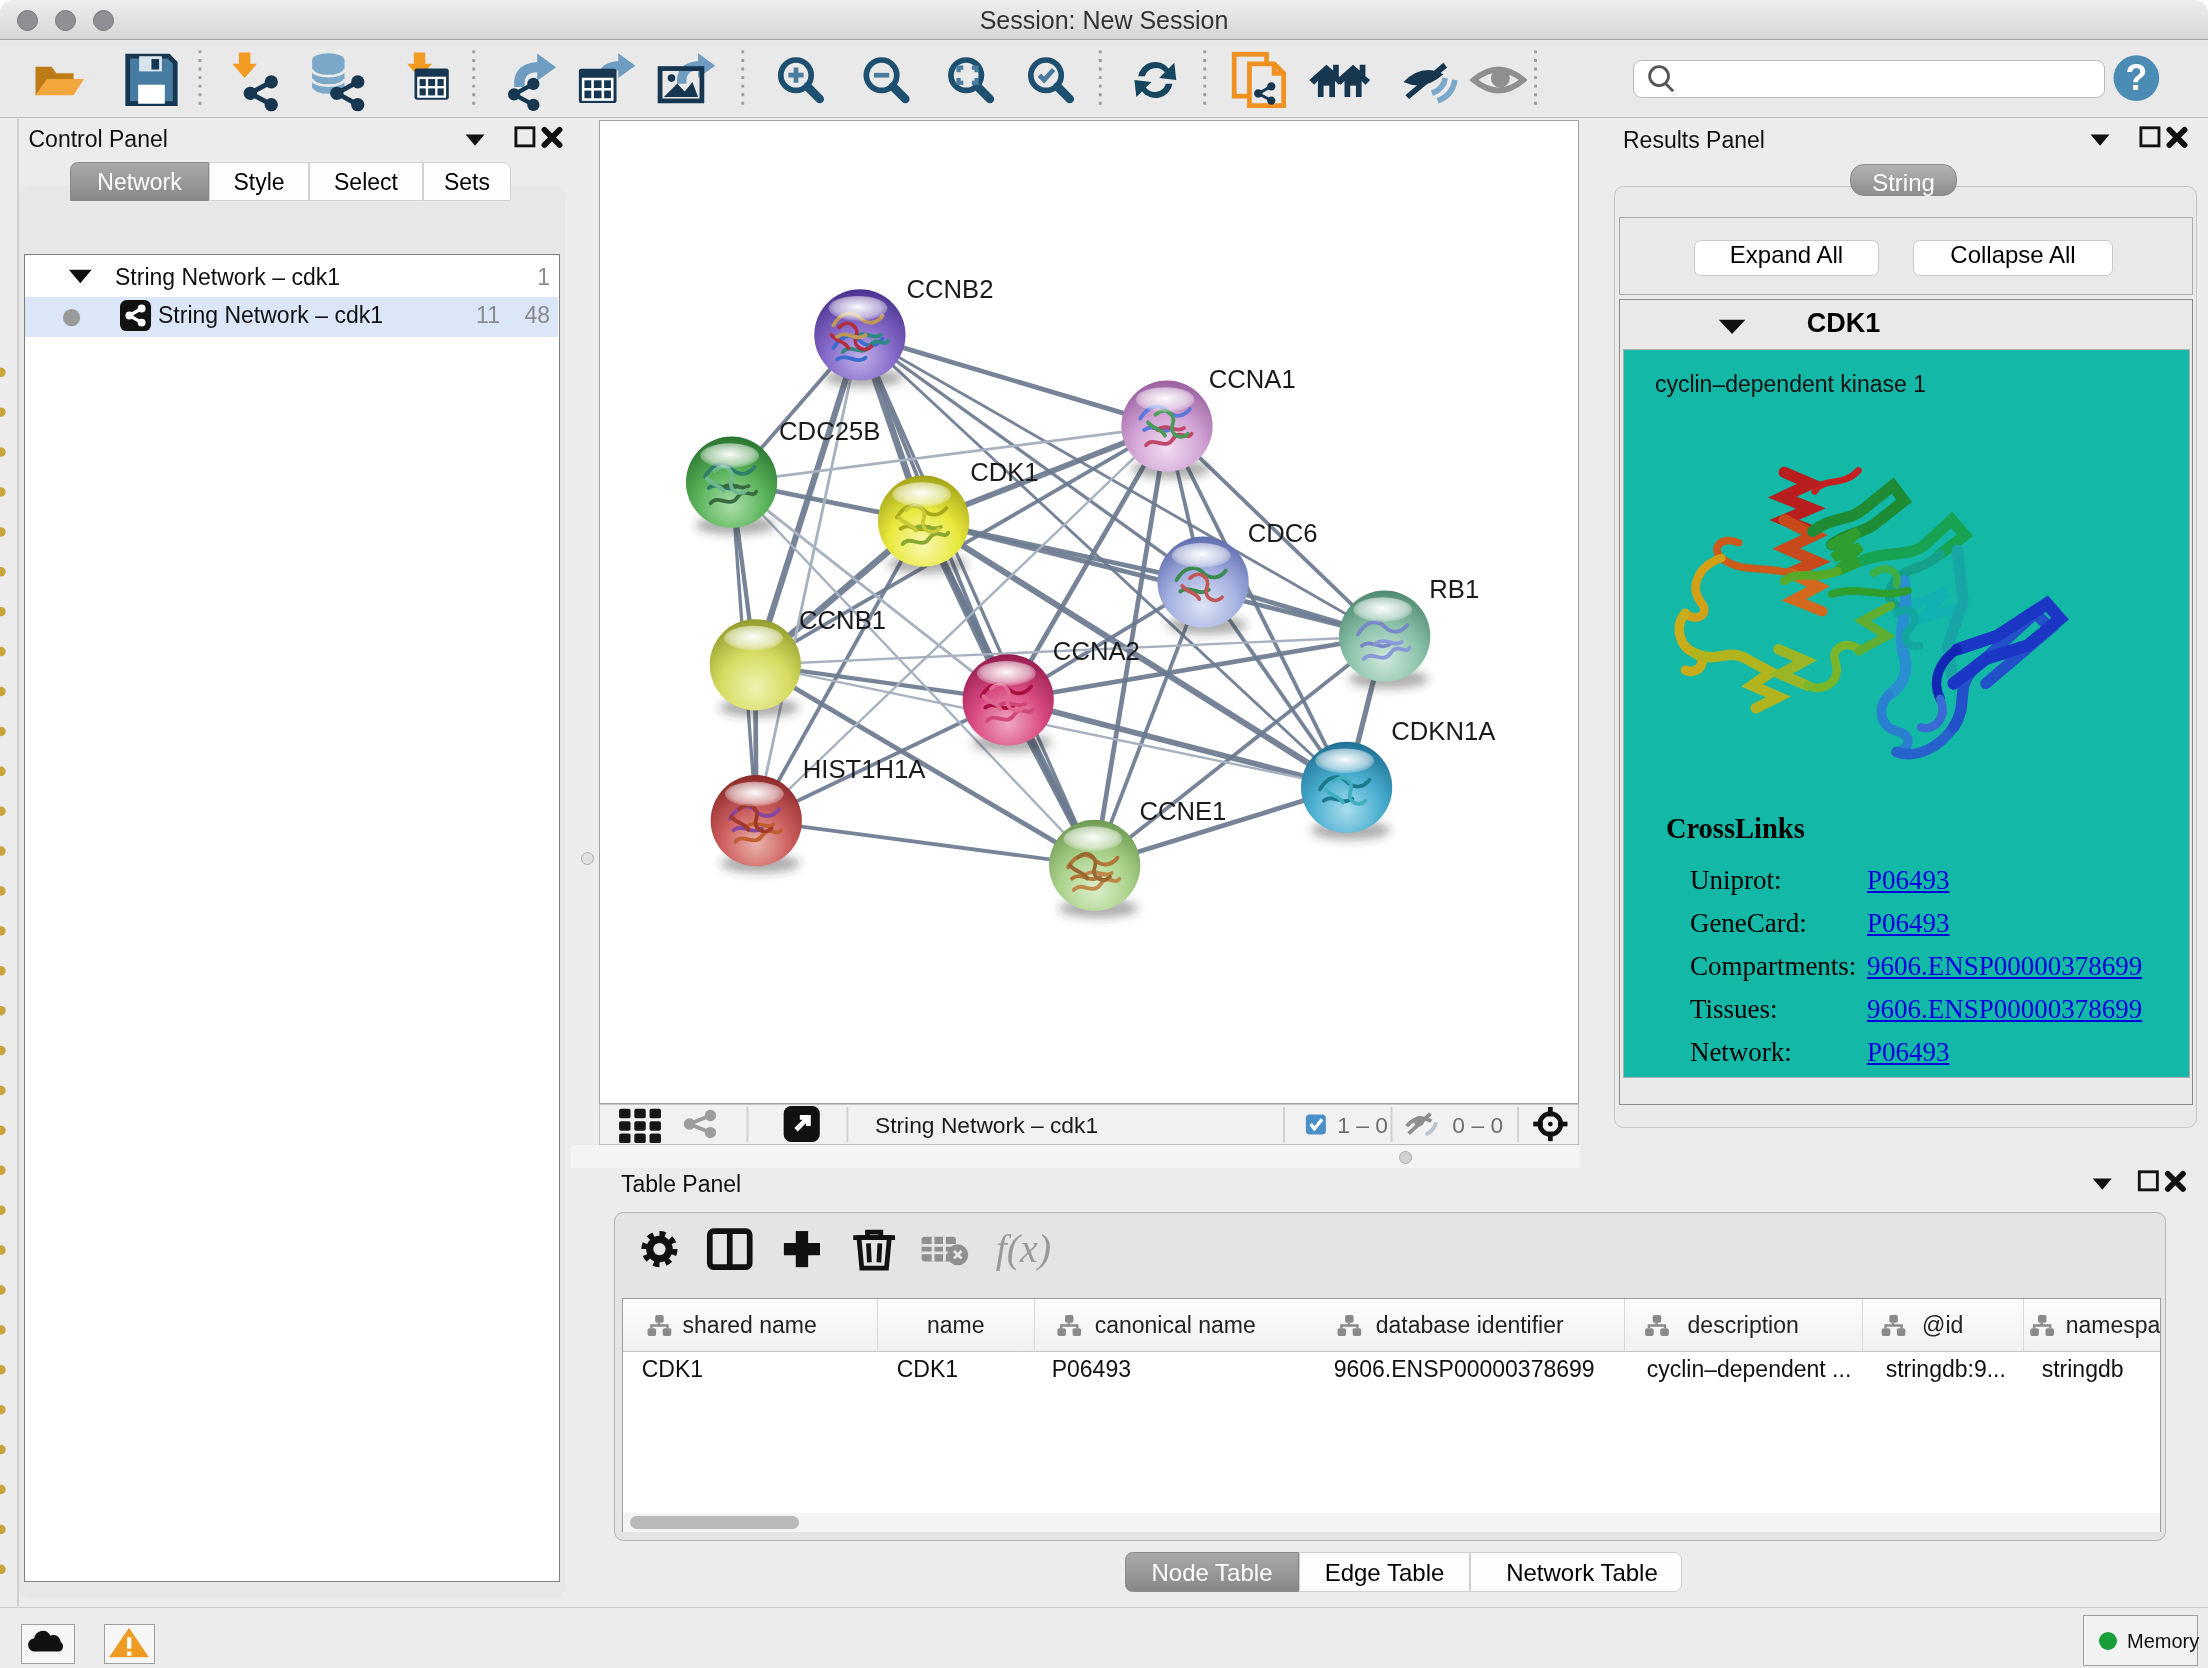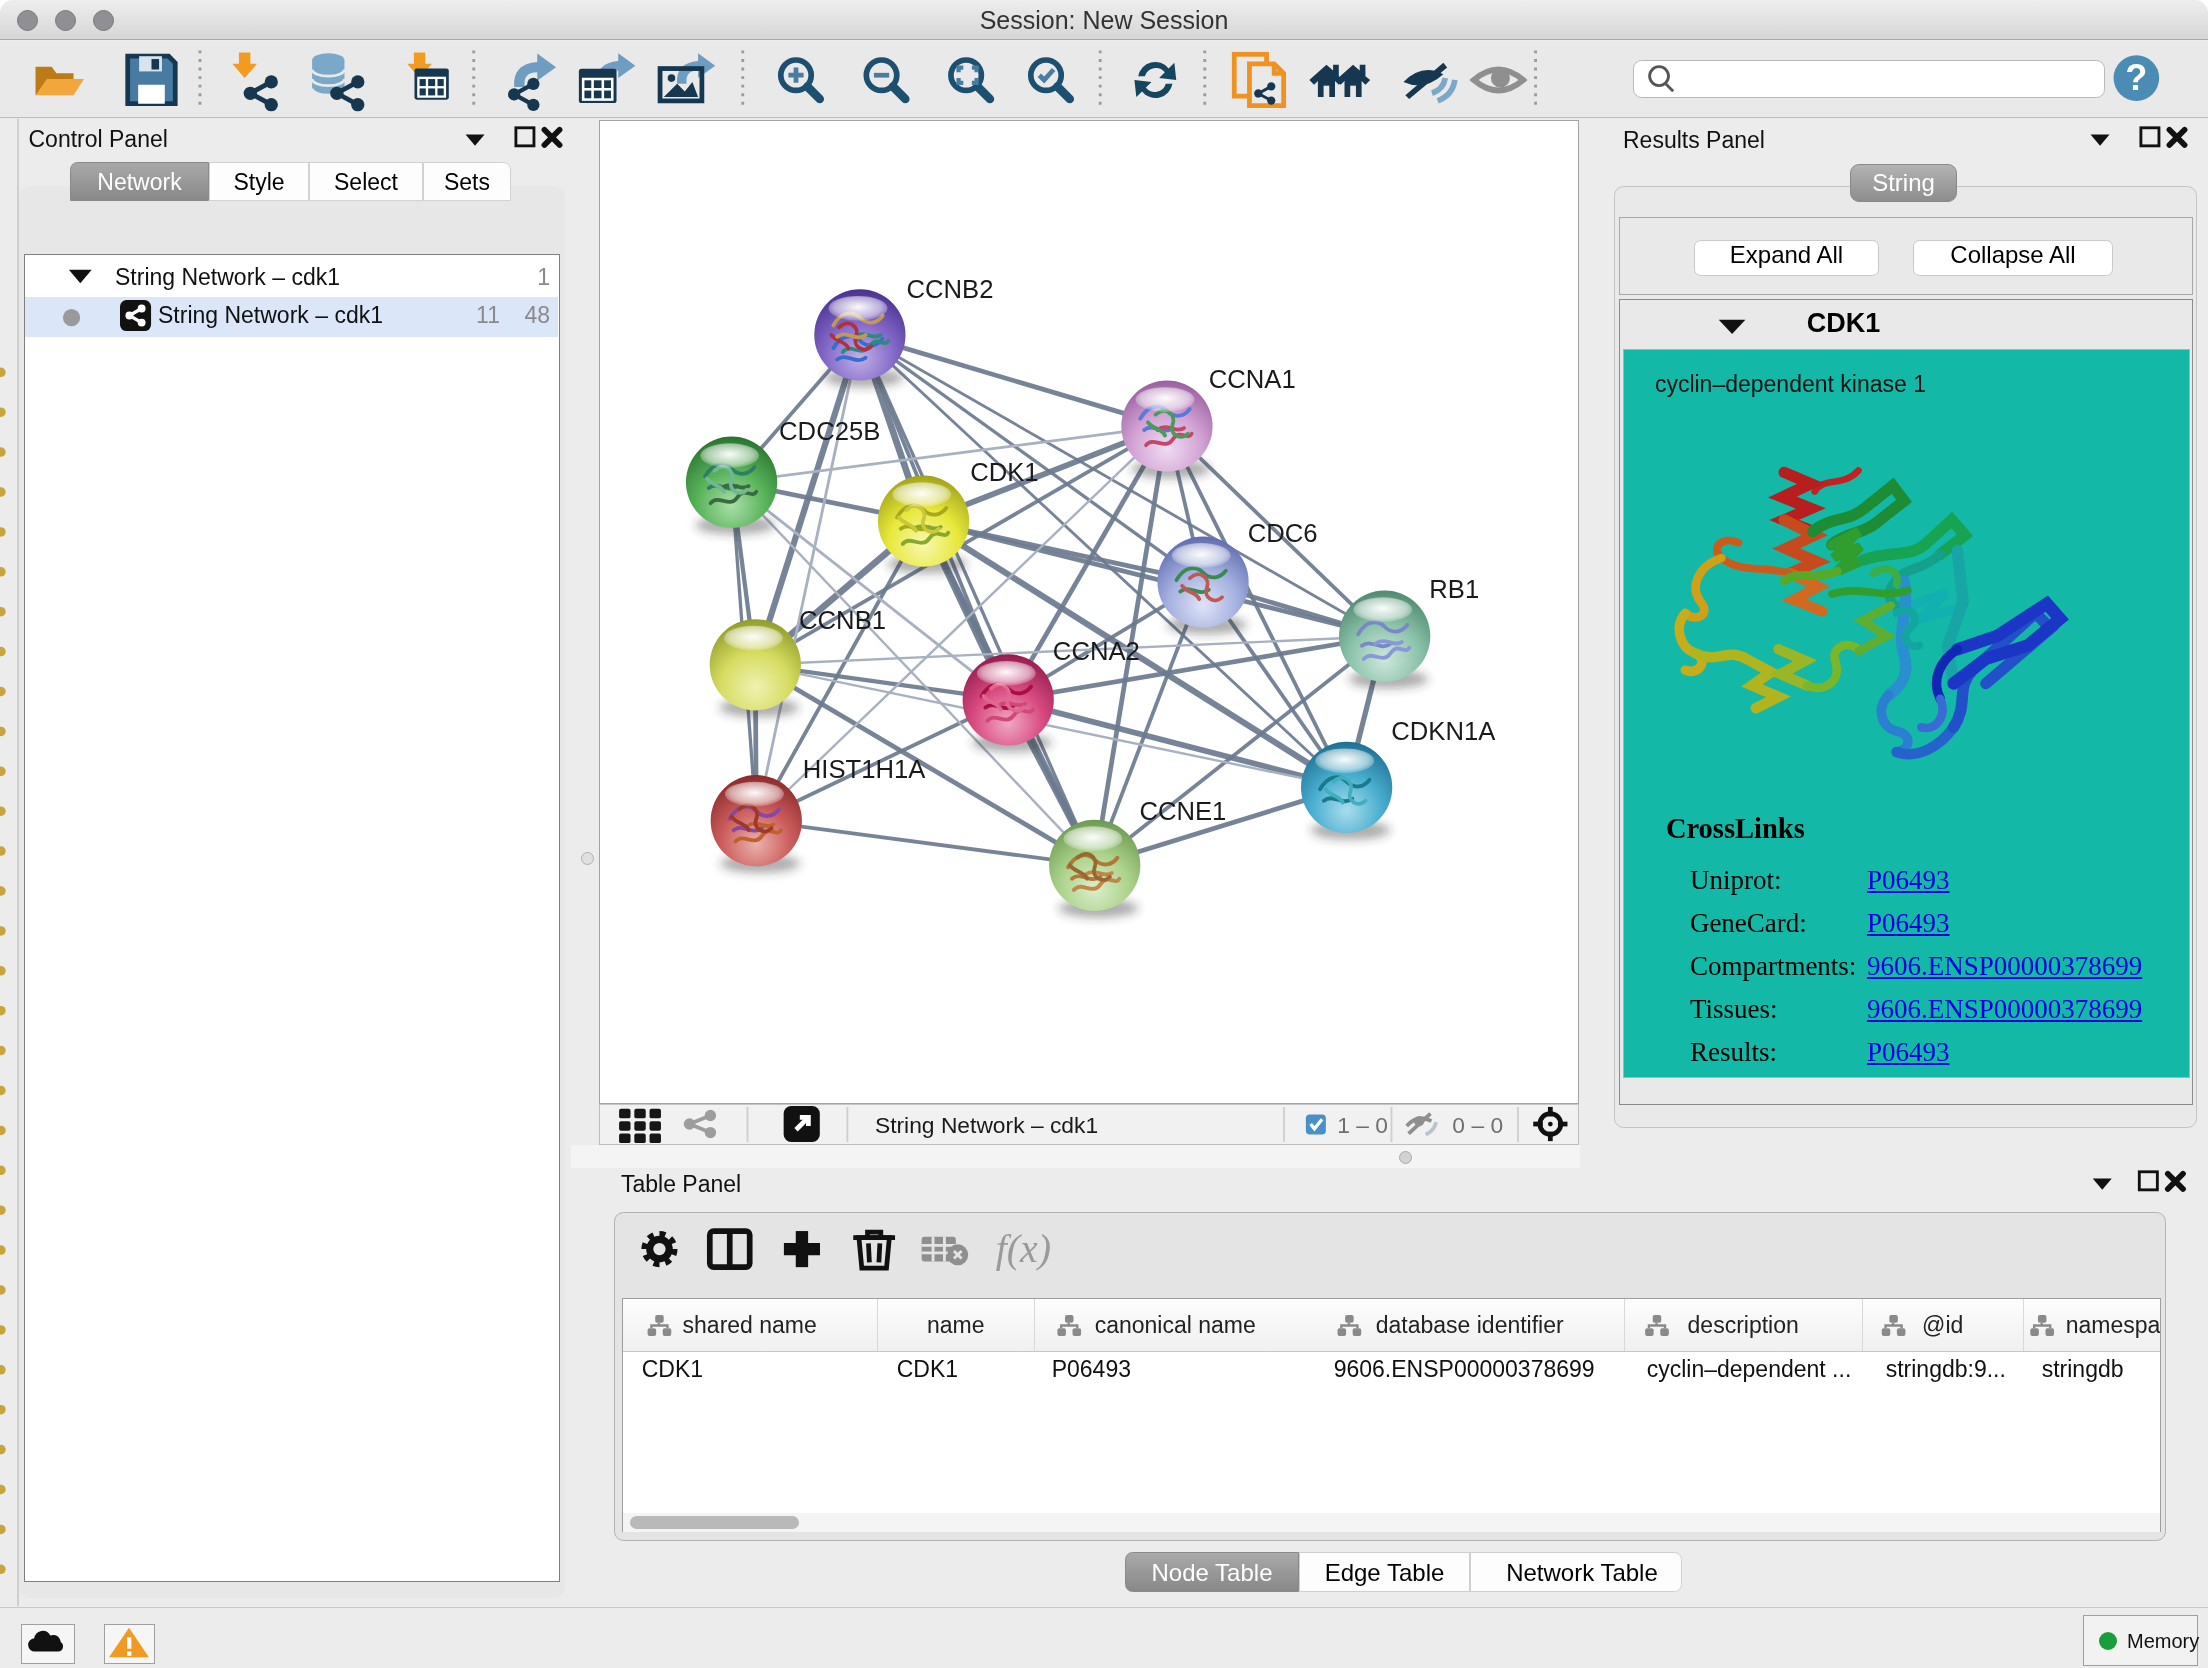--- a/index.html
+++ b/index.html
@@ -31,22 +31,22 @@
 
 #canvas { left:599px; top:120px; width:980px; height:984px; background:#fff;
   border:1px solid #a2a2a2; }
 #canvasbar { left:599px; top:1104px; width:980px; height:41px; background:#f1f1f1;
   border:1px solid #bcbcbc; border-top:1px solid #c6c6c6; }
 #hsplit { left:571px; top:1145px; width:1638px; height:23px; background:#f4f4f4; }
 
 #rp { left:1580px; top:118px; width:629px; height:1050px; background:#ececec; }
 #rp-outer { left:34px; top:68px; width:583px; height:942px; background:#e9e9e9;
   border:1px solid #c4c4c4; border-radius:9.5px; }
-#stringtab { left:270px; top:46px; width:107px; height:38px; line-height:35px; text-align:center;
-  background:linear-gradient(#b3b3b3,#8d8d8d); border:1px solid #8a8a8a; border-radius:9px;
+#stringtab { left:270px; top:46px; width:107px; height:32px; line-height:35px; text-align:center;
+  background:linear-gradient(#b3b3b3,#8d8d8d); border:1px solid #8a8a8a; border-radius:14px;
   color:#fff; font-size:24px; }
 .rbtn { position:absolute; top:0; height:36px; background:#fff; border:1px solid #c9c9c9;
   border-radius:6.7px; text-align:center; font-size:24px; color:#000; }
 
 #tp { left:571px; top:1168px; width:1638px; height:439px; background:#ececec; }
 #tp-box { left:43px; top:44px; width:1552px; height:329px; background:#e4e4e4;
   border:1px solid #b2b2b2; border-radius:9.5px; }
 #tp-table { left:6.7px; top:85px; width:1539px; height:234px; background:#fff; border:1px solid #9d9d9d; }
 .th { position:absolute; top:0; height:52px; background:linear-gradient(#fdfdfd,#f0f0f0);
   border-right:1px solid #d9d9d9; font-size:23px; color:#222; text-align:center; line-height:52px; }
@@ -655,21 +655,21 @@
             <path d="M168,142 C198,132 220,148 248,138" stroke="#2f9e2f" stroke-width="8"></path>
             <path d="M212,120 C226,110 240,118 236,132" stroke="#3cae46" stroke-width="8"></path>
           </g>
         </svg>
         <div class="abs" style="left:42px;top:463px;font-family:'Liberation Serif',serif;font-size:28.5px;font-weight:bold;color:#000;">CrossLinks</div>
         <div class="abs" style="left:66px;top:509px;font-family:'Liberation Serif',serif;font-size:27px;color:#000;line-height:43px;">
           <div style="height:43px;">Uniprot:</div>
           <div style="height:43px;">GeneCard:</div>
           <div style="height:43px;">Compartments:</div>
           <div style="height:43px;">Tissues:</div>
-          <div style="height:43px;">Results:</div>
+          <div style="height:43px;">Network:</div>
         </div>
         <div class="abs" style="left:243px;top:509px;font-family:'Liberation Serif',serif;font-size:27px;color:#0000dd;line-height:43px;text-decoration:underline;">
           <div style="height:43px;">P06493</div>
           <div style="height:43px;">P06493</div>
           <div style="height:43px;">9606.ENSP00000378699</div>
           <div style="height:43px;">9606.ENSP00000378699</div>
           <div style="height:43px;">P06493</div>
         </div>
       </div>
     </div>

